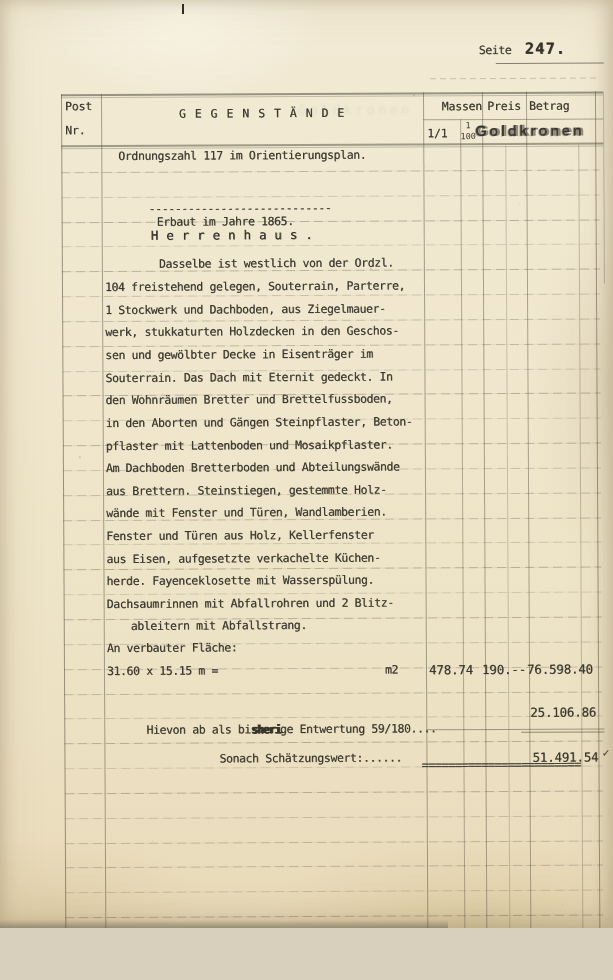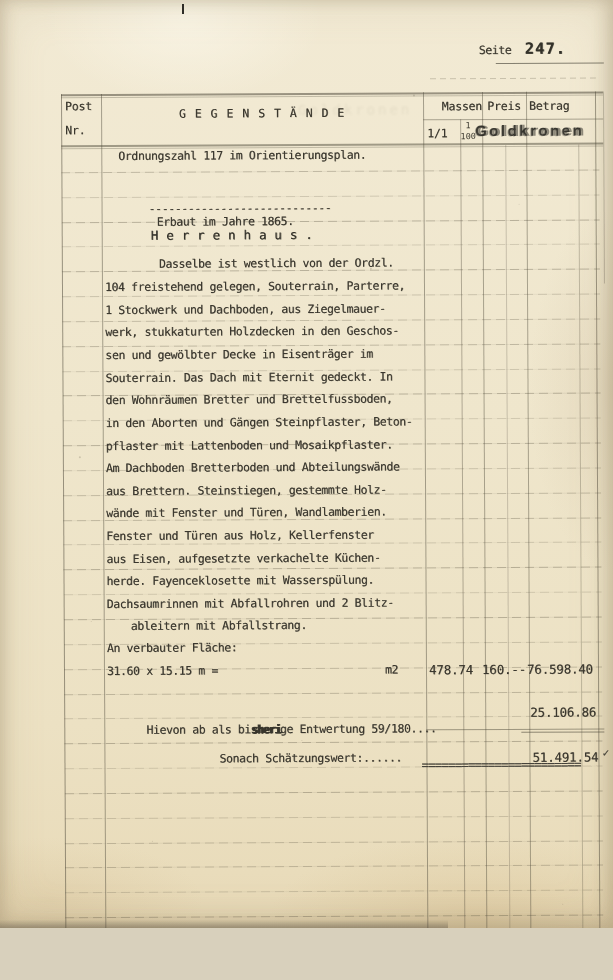--- a/index.html
+++ b/index.html
@@ -156,21 +156,21 @@
         <div class="typed" style="left: 106px; top: 507px;">wände mit Fenster und Türen, Wandlamberien.</div>
         <div class="typed" style="left: 106px; top: 530px;">Fenster und Türen aus Holz, Kellerfenster</div>
         <div class="typed" style="left: 106px; top: 553px;">aus Eisen, aufgesetzte verkachelte Küchen-</div>
         <div class="typed" style="left: 106px; top: 575px;">herde. Fayenceklosette mit Wasserspülung.</div>
         <div class="typed" style="left: 106px; top: 598px;">Dachsaumrinnen mit Abfallrohren und 2 Blitz-</div>
         <div class="typed" style="left: 106px; top: 620px; margin-left: 24px;">ableitern mit Abfallstrang.</div>
         <div class="typed" style="left: 106px; top: 642px;">An verbauter Fläche:</div>
         <div class="typed" style="left: 106px; top: 665px;">31.60 x 15.15 m =</div>
         <div class="typed" style="left: 384px; top: 665px;">m2</div>
         <div class="typed t-amt" style="left: 428px; top: 665px;">478.74</div>
-        <div class="typed t-amt" style="left: 481px; top: 665px;">160.--</div>
+        <div class="typed t-amt" style="left: 481px; top: 665px;">190.--</div>
         <div class="typed t-amt" style="left: 526px; top: 665px;">76.598.40</div>
         <div class="typed t-amt" style="left: 529px; top: 708px;">25.106.86</div>
         <div class="typed" style="left: 218px; top: 753px;">Sonach Schätzungswert:......</div>
         <div class="typed t-amt" style="left: 531px; top: 753px;">51.491.54</div>
         <div class="typed t-check" style="left: 601px; top: 749px;">✓</div>
         <div class="typed t-dashes" style="left: 420px; top: 760px;">========================</div>
       </div>
 
     <div class="typed" style="left:106px;top:712px;">
       <span>Hievon ab als bi</span><span class="overstrike">sheri</span><span>ge Entwertung 59/180....</span>

